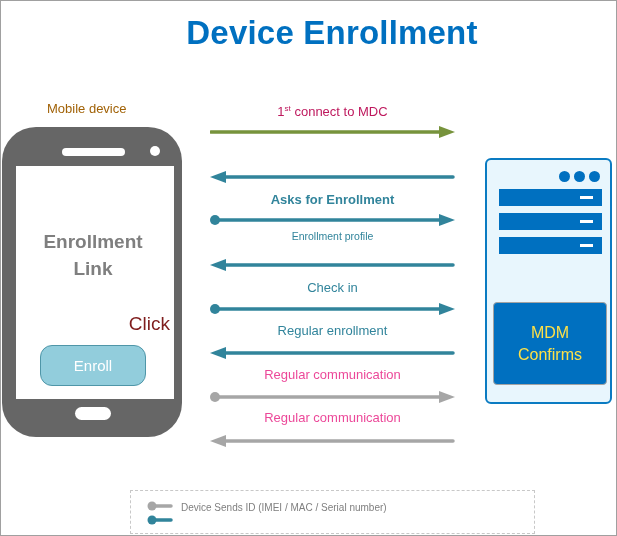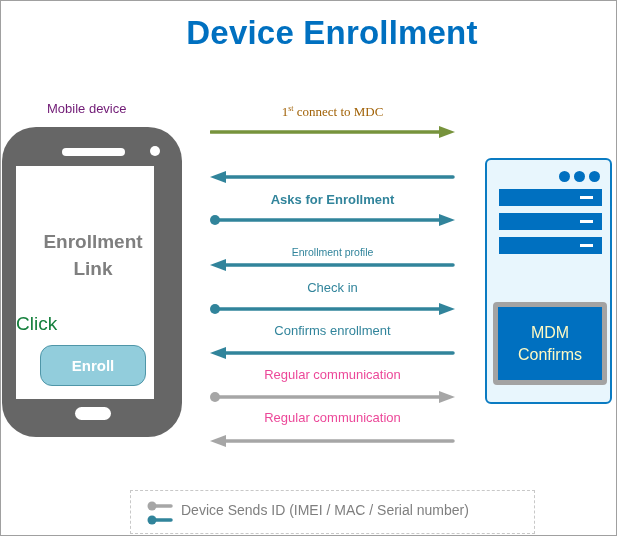--- a/index.html
+++ b/index.html
@@ -1,58 +1,58 @@
 <!DOCTYPE html>
 <html><head>
 <meta charset="utf-8">
 <style>
   html, body { margin:0; padding:0; }
   body { width:617px; height:536px; background:#fff; position:relative; overflow:hidden;
          font-family:"Liberation Sans", "DejaVu Sans", sans-serif; }
   .frame { position:absolute; left:0; top:0; width:615px; height:534px; border:1px solid #a0a0a0; }
   .title { position:absolute; left:0; top:14px; width:664px; text-align:center; color:#0070C0;
            font-size:33px; font-weight:bold; letter-spacing:0.2px; }
-  .mobile-label { position:absolute; left:47px; top:101px; color:#701a75; font-size:13px; }
+  .mobile-label { position:absolute; left:47px; top:101px; color:#a16207; font-size:13px; }
 
   
   .phone { position:absolute; left:2px; top:127px; width:180px; height:310px; background:#666666; border-radius:34px; }
   .speaker { position:absolute; left:60px; top:21px; width:63px; height:8px; background:#fff; border-radius:5px; }
   .camera { position:absolute; left:148px; top:19px; width:10px; height:10px; background:#fff; border-radius:50%; }
-  .screen { position:absolute; left:14px; top:39px; width:138px; height:233px; background:#fff; }
+  .screen { position:absolute; left:14px; top:39px; width:158px; height:233px; background:#fff; }
   .home { position:absolute; left:73px; top:280px; width:36px; height:13px; background:#fff; border-radius:7px; }
   .link-text { position:absolute; left:0; top:62px; width:154px; text-align:center; color:#7f7f7f;
                font-size:19px; font-weight:bold; line-height:27px; }
-  .click-text { position:absolute; left:0; top:147px; width:154px; text-align:left; color:#15803d; font-size:19px; }
+  .click-text { position:absolute; left:0; top:147px; width:154px; text-align:right; color:#7f1d1d; font-size:19px; }
   .enroll-btn { position:absolute; left:24px; top:179px; width:104px; height:39px; background:#92CDDC;
-                border:1px solid #4F96A8; border-radius:12px; color:#fff; font-size:15px; font-weight:bold;
+                border:1px solid #4F96A8; border-radius:12px; color:#fff; font-size:15px; font-weight:normal;
                 display:flex; align-items:center; justify-content:center; cursor:pointer; }
 
   
   .msg { position:absolute; left:210px; width:245px; }
   .msg-label { position:absolute; width:245px; text-align:center; font-size:13px; color:#31849B; white-space:nowrap; }
   .msg-label.small { font-size:10.5px; line-height:14px; }
   .msg svg { position:absolute; left:0; }
-  .green { color:#a16207;font-family:Liberation Serif, serif; }
+  .green { color:#be185d; }
   .gray { color:#ec4899; }
 
   
   .server { position:absolute; left:485px; top:158px; width:127px; height:246px; background:#E8F6FD;
             border:2px solid #0A7BC2; border-radius:6px; box-sizing:border-box; }
   .dots { position:absolute; right:10px; top:11px; display:flex; gap:4px; }
   .dot { width:11px; height:11px; border-radius:50%; background:#0070C0; }
   .rack { position:absolute; left:12px; width:103px; height:17px; background:#0070C0; }
   .rack .bar { position:absolute; right:9px; top:7px; width:13px; height:3px; background:#fff; }
   .mdm-box { position:absolute; left:6px; top:142px; width:114px; height:83px; background:#0070C0;
-             border:5px solid #a3a3a3; border-radius:4px; box-sizing:border-box; color:#fef9c3; font-size:16px;
+             border:1px solid #a3a3a3; border-radius:4px; box-sizing:border-box; color:#fde047; font-size:16px;
              line-height:22px; display:flex; align-items:center; justify-content:center; text-align:center; }
 
   
   .legend { position:absolute; left:130px; top:490px; width:405px; height:44px; border:1.5px dashed #c8c8c8; box-sizing:border-box; }
   .legend svg { position:absolute; left:16px; top:10px; }
-  .legend-text { position:absolute; left:50px; top:11px; font-size:14px; color:#7f7f7f; white-space:nowrap; }
+  .legend-text { position:absolute; left:50px; top:11px; font-size:10px; color:#7f7f7f; white-space:nowrap; }
 </style>
 </head>
 <body>
 
 <div class="frame"></div>
 
 <div class="title">Device Enrollment</div>
 
 <div class="mobile-label">Mobile device</div>
 
@@ -90,40 +90,40 @@
 <div class="msg" style="top:192px;height:36px;">
   <div class="msg-label" style="top:0;font-weight:bold;">Asks for Enrollment</div>
   <svg width="245" height="14" style="top:21px;">
     <circle cx="5" cy="7" r="5" fill="#31849B"></circle>
     <line x1="5" y1="7" x2="232" y2="7" stroke="#31849B" stroke-width="3.5"></line>
     <polygon points="229,1 245,7 229,13" fill="#31849B"></polygon>
   </svg>
 </div>
 
 <div class="msg" style="top:229px;height:44px;">
-  <div class="msg-label small" style="top:0;margin-top:16px;">
+  <div class="msg-label small" style="top:0;">
     <div>Enrollment profile</div>
   </div>
   <svg width="245" height="14" style="top:29px;">
     <line x1="12" y1="7" x2="243" y2="7" stroke="#31849B" stroke-width="3.5" stroke-linecap="round"></line>
     <polygon points="0,7 16,1 16,13" fill="#31849B"></polygon>
   </svg>
 </div>
 
 <div class="msg" style="top:280px;height:36px;">
   <div class="msg-label" style="top:0;">Check in</div>
   <svg width="245" height="14" style="top:22px;">
     <circle cx="5" cy="7" r="5" fill="#31849B"></circle>
     <line x1="5" y1="7" x2="232" y2="7" stroke="#31849B" stroke-width="3.5"></line>
     <polygon points="229,1 245,7 229,13" fill="#31849B"></polygon>
   </svg>
 </div>
 
 <div class="msg" style="top:323px;height:36px;">
-  <div class="msg-label" style="top:0;">Confirms enrollment</div>
+  <div class="msg-label" style="top:0;">Regular enrollment</div>
   <svg width="245" height="14" style="top:23px;">
     <line x1="12" y1="7" x2="243" y2="7" stroke="#31849B" stroke-width="3.5" stroke-linecap="round"></line>
     <polygon points="0,7 16,1 16,13" fill="#31849B"></polygon>
   </svg>
 </div>
 
 <div class="msg" style="top:367px;height:36px;">
   <div class="msg-label gray" style="top:0;">Regular communication</div>
   <svg width="245" height="14" style="top:23px;">
     <circle cx="5" cy="7" r="5" fill="#A6A6A6"></circle>

